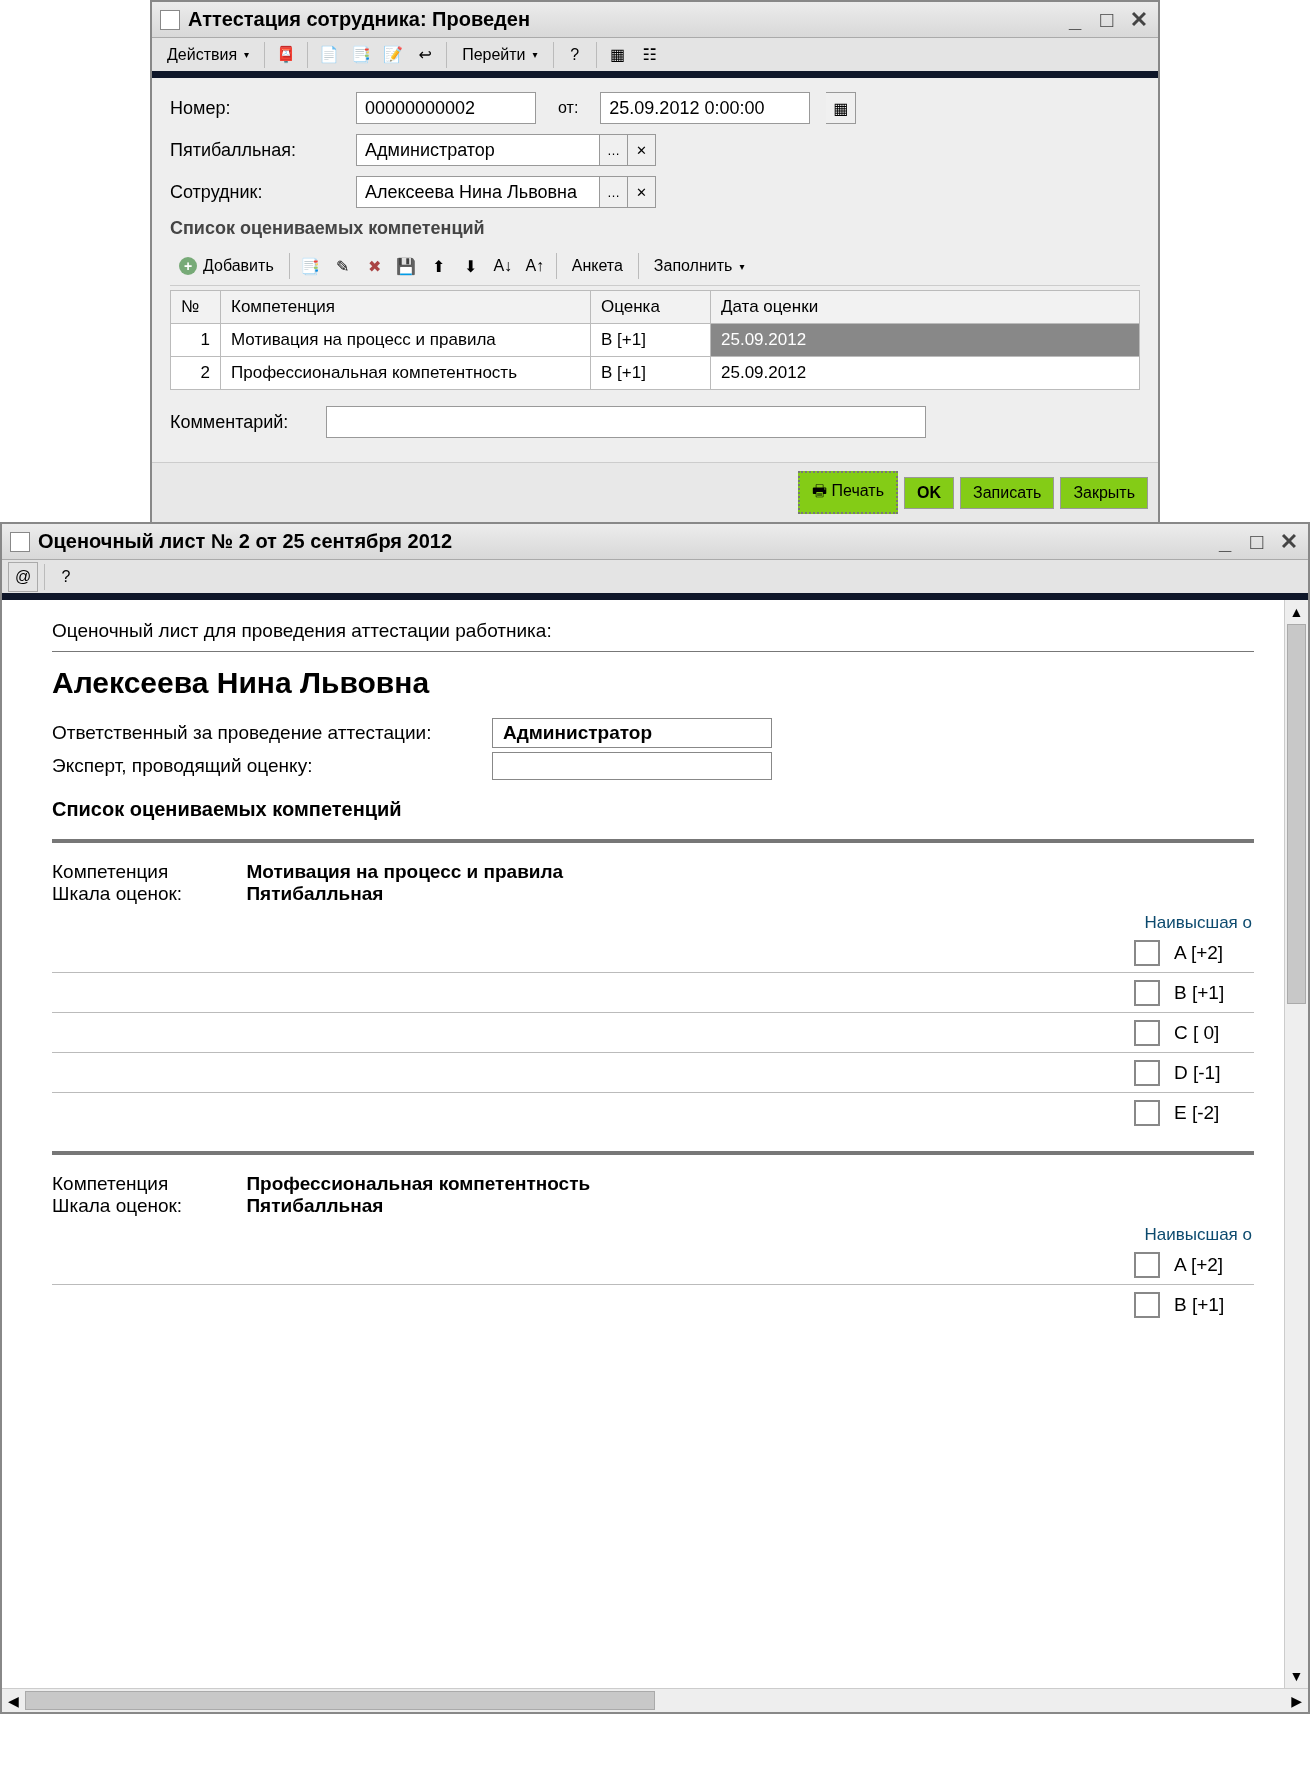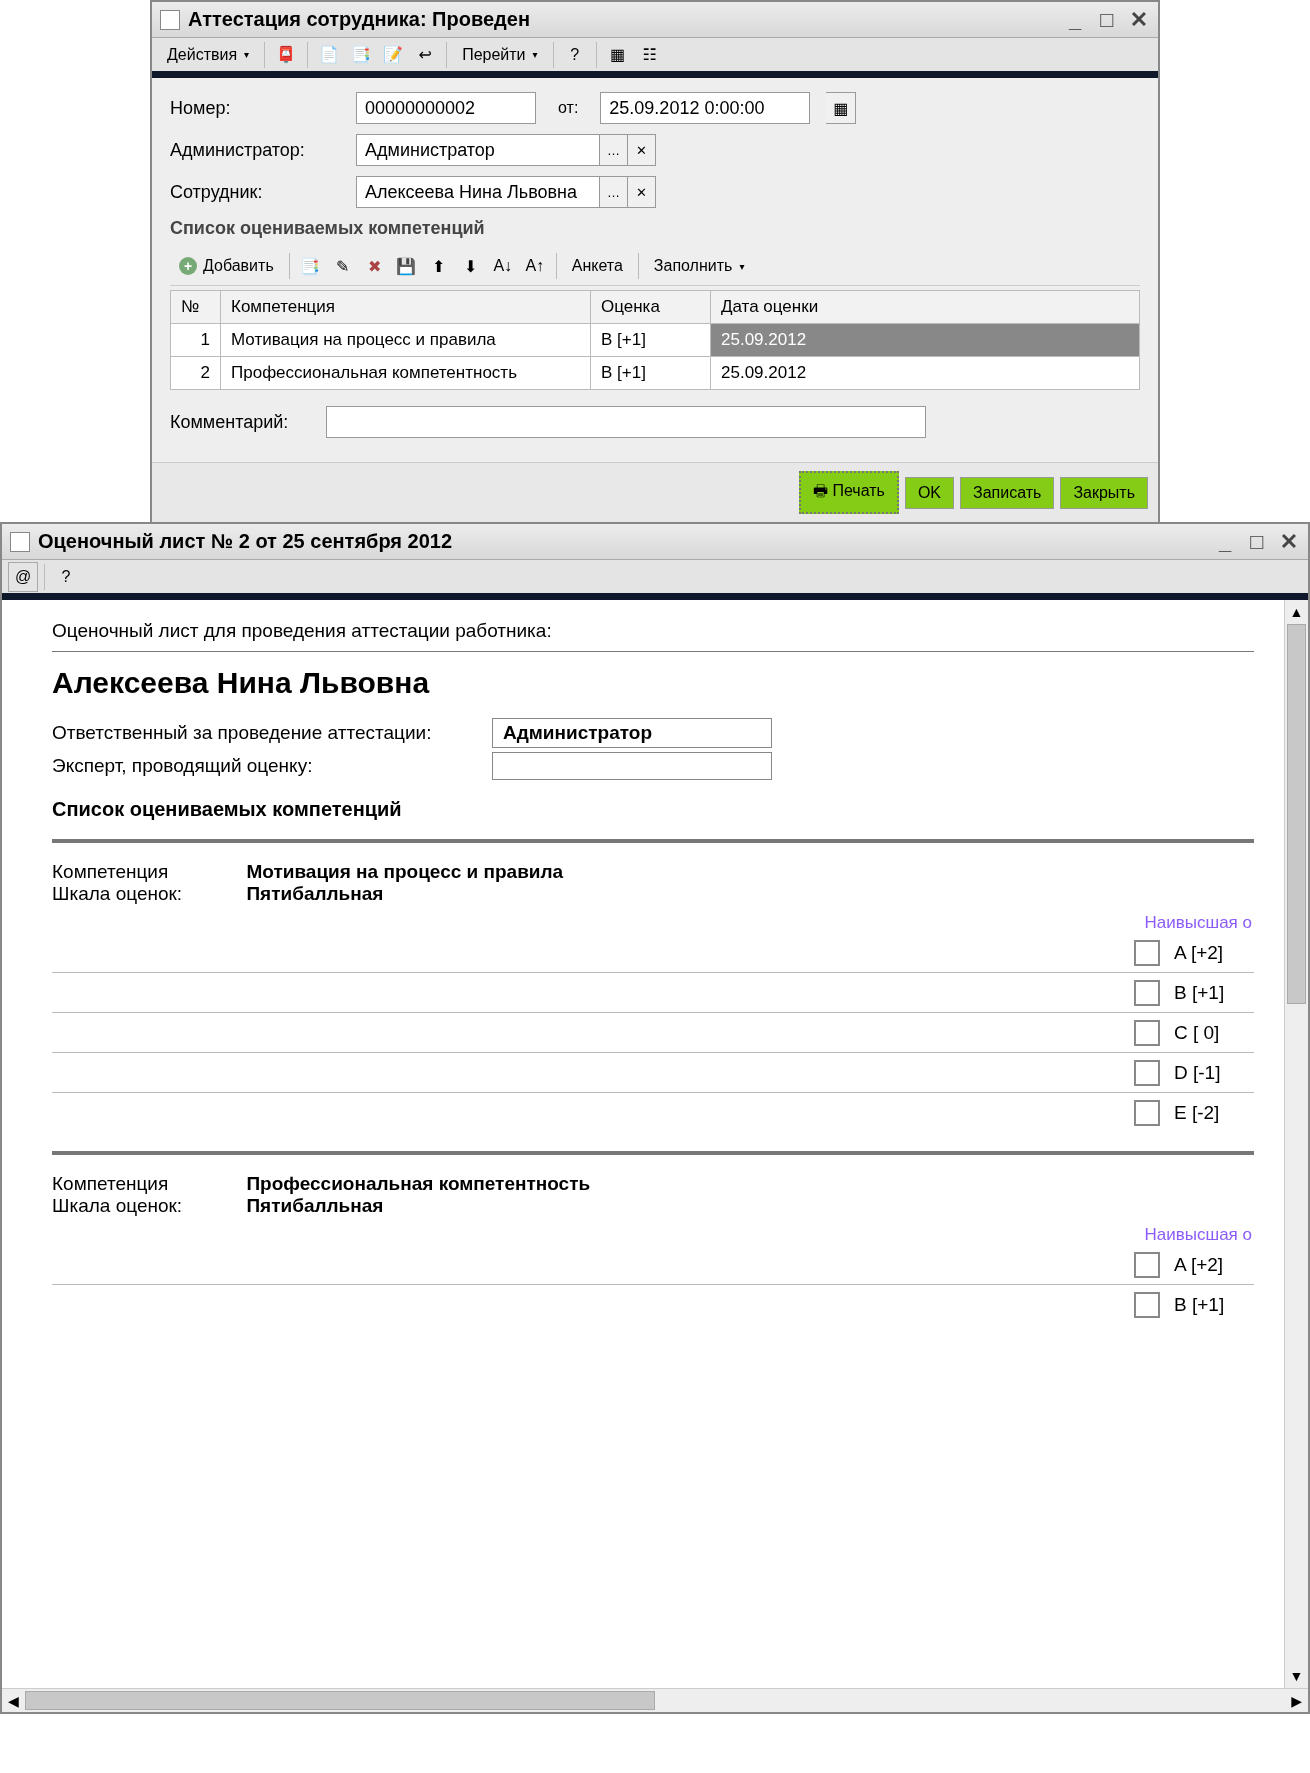--- a/index.html
+++ b/index.html
@@ -140,21 +140,21 @@
     padding:8px 10px; gap:6px;
     border-top:1px solid #ccc;
   }
   .ft-btn {
     padding:6px 12px;
     border:1px solid #999;
     background:#84cc16;
     cursor:pointer;
     font-size:16px;
   }
-  .ft-btn.ok { font-weight:normal; }
+  .ft-btn.ok { font-weight:bold; }
   .ft-btn.print { border:2px dotted #777; }
   .comment-input { flex:1; max-width:600px; }
 
   
   .doc-area {
     background:#fff;
     margin:0;
     height: 1088px;
     display:flex;
   }
@@ -184,21 +184,21 @@
 
   .doc-h1 { font-size:19px; border-bottom:1px solid #777; padding-bottom:9px; margin-bottom:14px; }
   .doc-name { font-size:30px; font-weight:900; margin:8px 0 18px; }
   .doc-row { display:flex; align-items:center; font-size:19px; margin-bottom:4px; }
   .doc-row .lab { width:440px; }
   .doc-row .val { border:1px solid #888; padding:3px 10px; font-weight:bold; min-width:280px; min-height:28px; }
   .doc-section { font-weight:bold; font-size:20px; margin:18px 0 10px; }
   .thick-hr { height:4px; background:#777; margin:18px 0; }
   .comp-block .lab2 { width:190px; display:inline-block; font-size:19px; }
   .comp-block .val2 { font-size:19px; font-weight:bold; }
-  .hint-right { text-align:right; color:#8b5cf6; font-size:17px; margin-top:8px; padding-right:2px; }
+  .hint-right { text-align:right; color:#0c4a6e; font-size:17px; margin-top:8px; padding-right:2px; }
   .scale-row { display:flex; align-items:center; justify-content:flex-start; border-bottom:1px solid #bbb; height:40px; }
   .scale-row .spacer { flex:1; }
   .scale-row .cb { width:26px; height:26px; border:2px solid #888; margin-right:14px; background:#fff; }
   .scale-row .sl { font-size:19px; width:80px; }
 </style>
 </head>
 <body>
 
 <div class="window window1">
   <div class="titlebar">
@@ -240,21 +240,21 @@
           <span>00000000002</span>
         </div>
       <div style="margin:0 6px;">от:</div>
       <div class="text-input date-input">
           <span>25.09.2012  0:00:00</span>
         </div>
       <div class="cal-btn">▦</div>
     </div>
 
     <div class="form-row">
-      <div class="form-label">Администратор:</div>
+      <div class="form-label">Пятибалльная:</div>
       <div class="text-input select-input">
         <span>Администратор</span>
         <div class="sel-btn">
           <div>…</div>
           <div>✕</div>
         </div>
       </div>
     </div>
 
     <div class="form-row">

